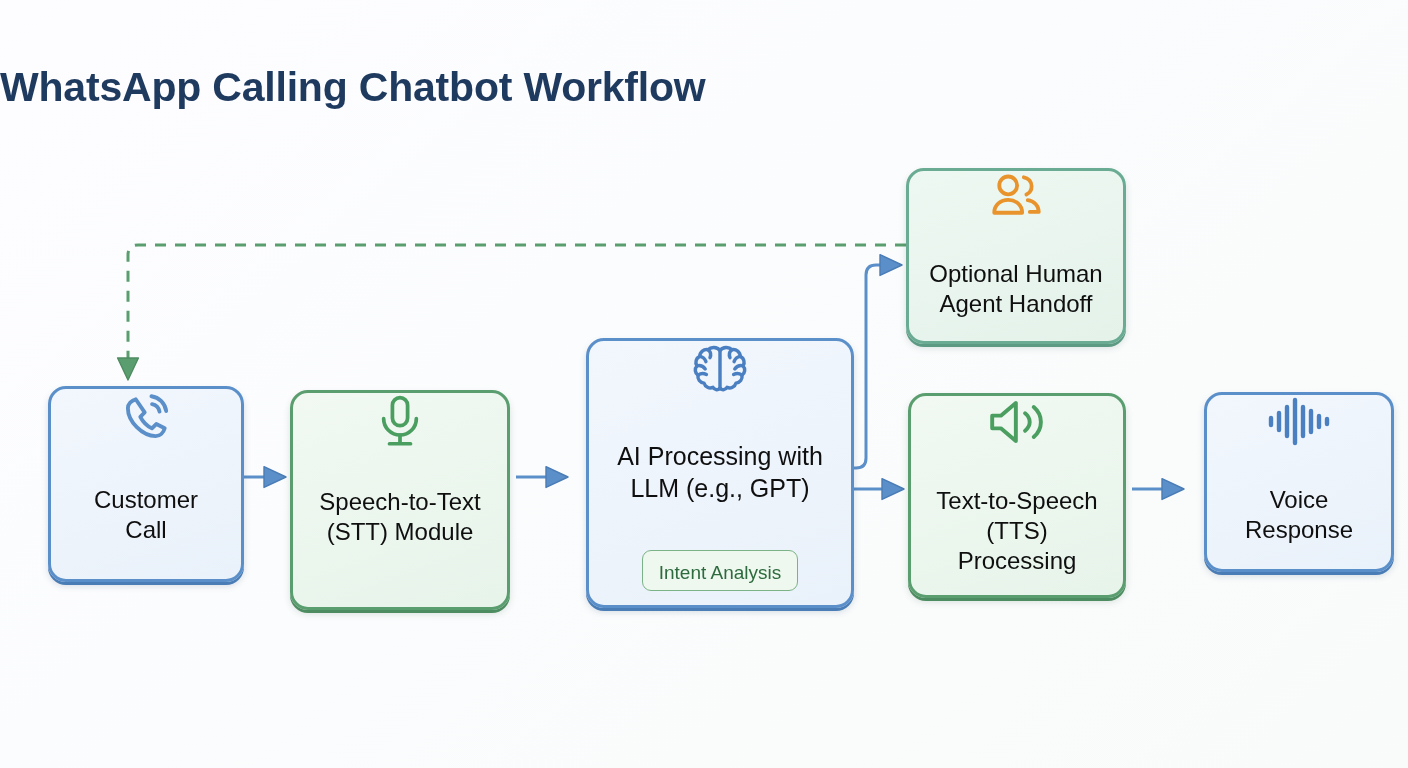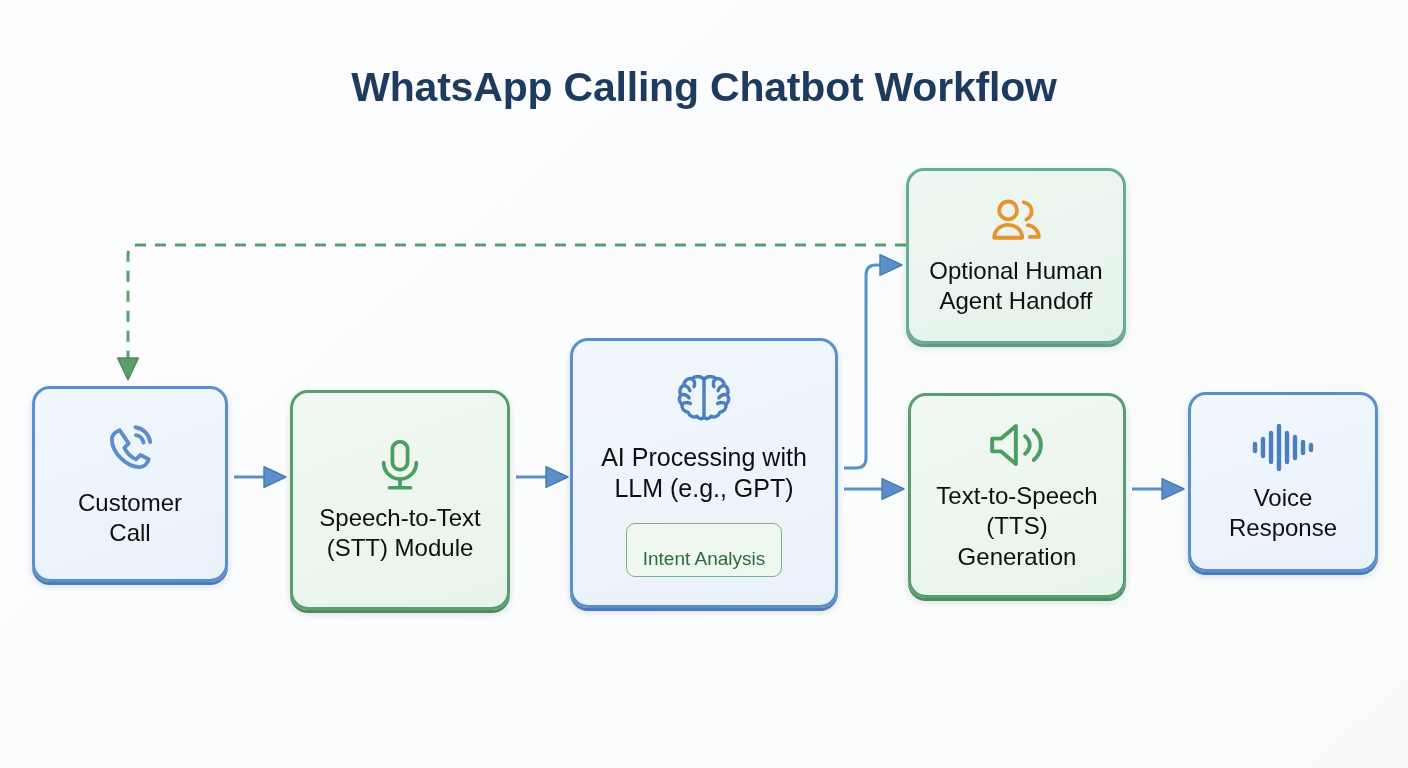--- a/index.html
+++ b/index.html
@@ -15,21 +15,20 @@
     overflow: hidden;
     font-family: "Liberation Sans", sans-serif;
   }
 
   
   #title {
     position: absolute;
     top: 64px;
     left: 0;
     width: 1408px;
-    text-align: center;
     font-size: 41px;
     font-weight: bold;
     color: #1f3a5f;
     letter-spacing: -0.2px;
   }
 
   
   #wires {
     position: absolute;
     left: 0;
@@ -40,27 +39,28 @@
   }
 
   
   .node {
     position: absolute;
     box-sizing: border-box;
     border-radius: 18px;
     display: flex;
     flex-direction: column;
     align-items: center;
-    justify-content: center;
     text-align: center;
+    gap: 28px;
   }
   .node.blue {
     background: linear-gradient(160deg, #f2f7fd 0%, #e9f1fa 100%);
     border: 3px solid #5b8fc9;
     box-shadow: 0 3px 0 0 #4a7cb5, 0 4px 7px rgba(40,70,110,0.18);
+    margin-left: 16px;
   }
   .node.green {
     background: linear-gradient(160deg, #f1f9f2 0%, #e7f4ea 100%);
     border: 3px solid #5a9e6f;
     box-shadow: 0 3px 0 0 #4d8c61, 0 4px 7px rgba(40,90,60,0.16);
   }
   .node.teal {
     background: linear-gradient(160deg, #eef8f2 0%, #e4f2ea 100%);
     border: 3px solid #6aab93;
     box-shadow: 0 3px 0 0 #5c9a83, 0 4px 7px rgba(40,90,75,0.16);
@@ -82,21 +82,21 @@
   #node-ai              { left: 570px;  top: 338px; width: 268px; height: 270px; }
   #node-handoff         { left: 906px;  top: 168px; width: 220px; height: 176px; }
   #node-tts             { left: 908px;  top: 393px; width: 218px; height: 205px; }
   #node-voice-response  { left: 1188px; top: 392px; width: 190px; height: 180px; }
 
   #node-ai .node-label { font-size: 25px; }
   #node-ai .node-icon  { margin-bottom: 14px; }
 
   .badge {
     margin-top: 18px;
-    padding: 25px 16px 8px;
+    padding: 12px 16px 8px;
     border: 1.5px solid #7bb386;
     border-radius: 9px;
     background: #eef8ee;
     color: #2d6a3e;
     font-size: 19px;
     line-height: 1;
   }
 </style>
 </head>
 <body>
@@ -190,21 +190,21 @@
   <div class="node green" id="node-tts">
     <span class="node-icon">
       <svg width="60" height="52" viewBox="0 0 52 44" fill="none" stroke="#4a9e5f" stroke-width="3.4" stroke-linecap="round" stroke-linejoin="round">
         <path d="M4.5 16.5 h7.5 L25 5.5 v33 L12 27.5 H4.5 z"></path>
         <path d="M33 14.5 c2.6 2.1 4 4.8 4 7.5 s-1.4 5.4-4 7.5"></path>
         <path d="M40.5 9 c4 3.4 6.2 8 6.2 13 s-2.2 9.6-6.2 13"></path>
       </svg>
     </span>
     <div class="node-label">Text-to-Speech
 (TTS)
-Generation</div>
+Processing</div>
   </div>
 
   <div class="node blue" id="node-voice-response">
     <span class="node-icon">
       <svg width="66" height="52" viewBox="0 0 66 52" fill="none" stroke="#4a7fc1" stroke-width="4.4" stroke-linecap="round">
         <line x1="5" y1="23" x2="5" y2="30"></line>
         <line x1="13" y1="18" x2="13" y2="35"></line>
         <line x1="21" y1="12" x2="21" y2="41"></line>
         <line x1="29" y1="5" x2="29" y2="48"></line>
         <line x1="37" y1="12" x2="37" y2="41"></line>

